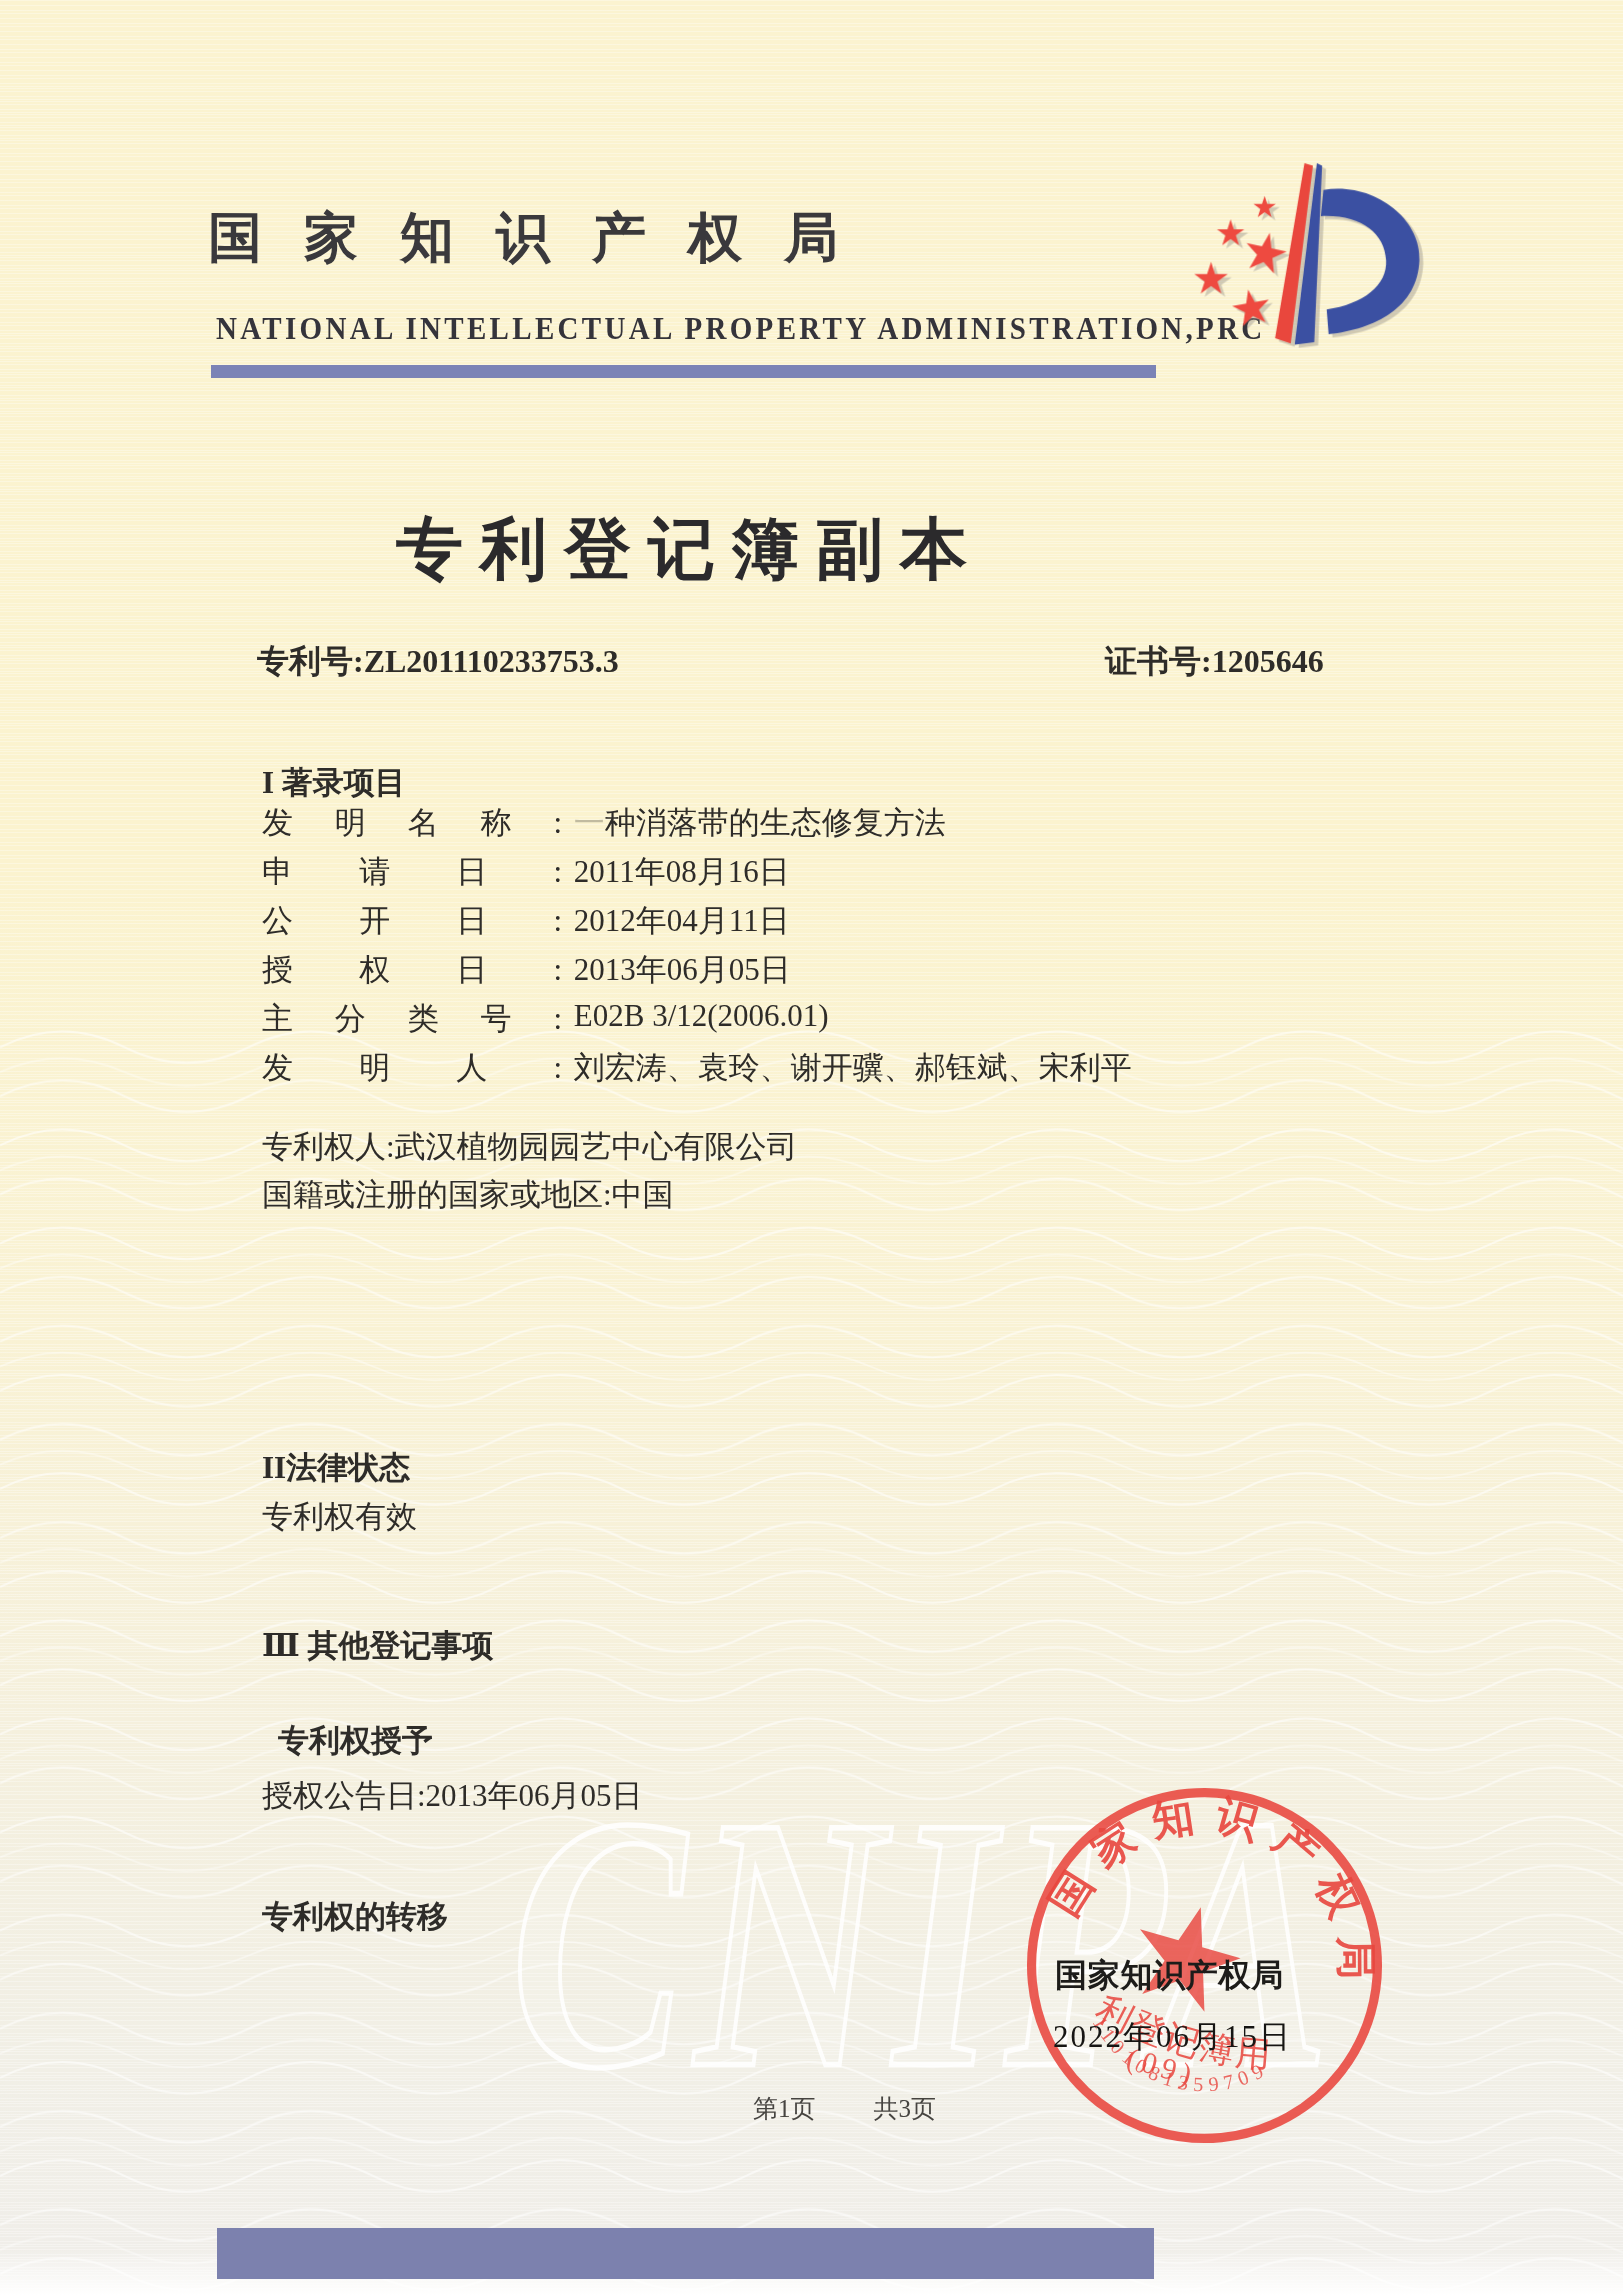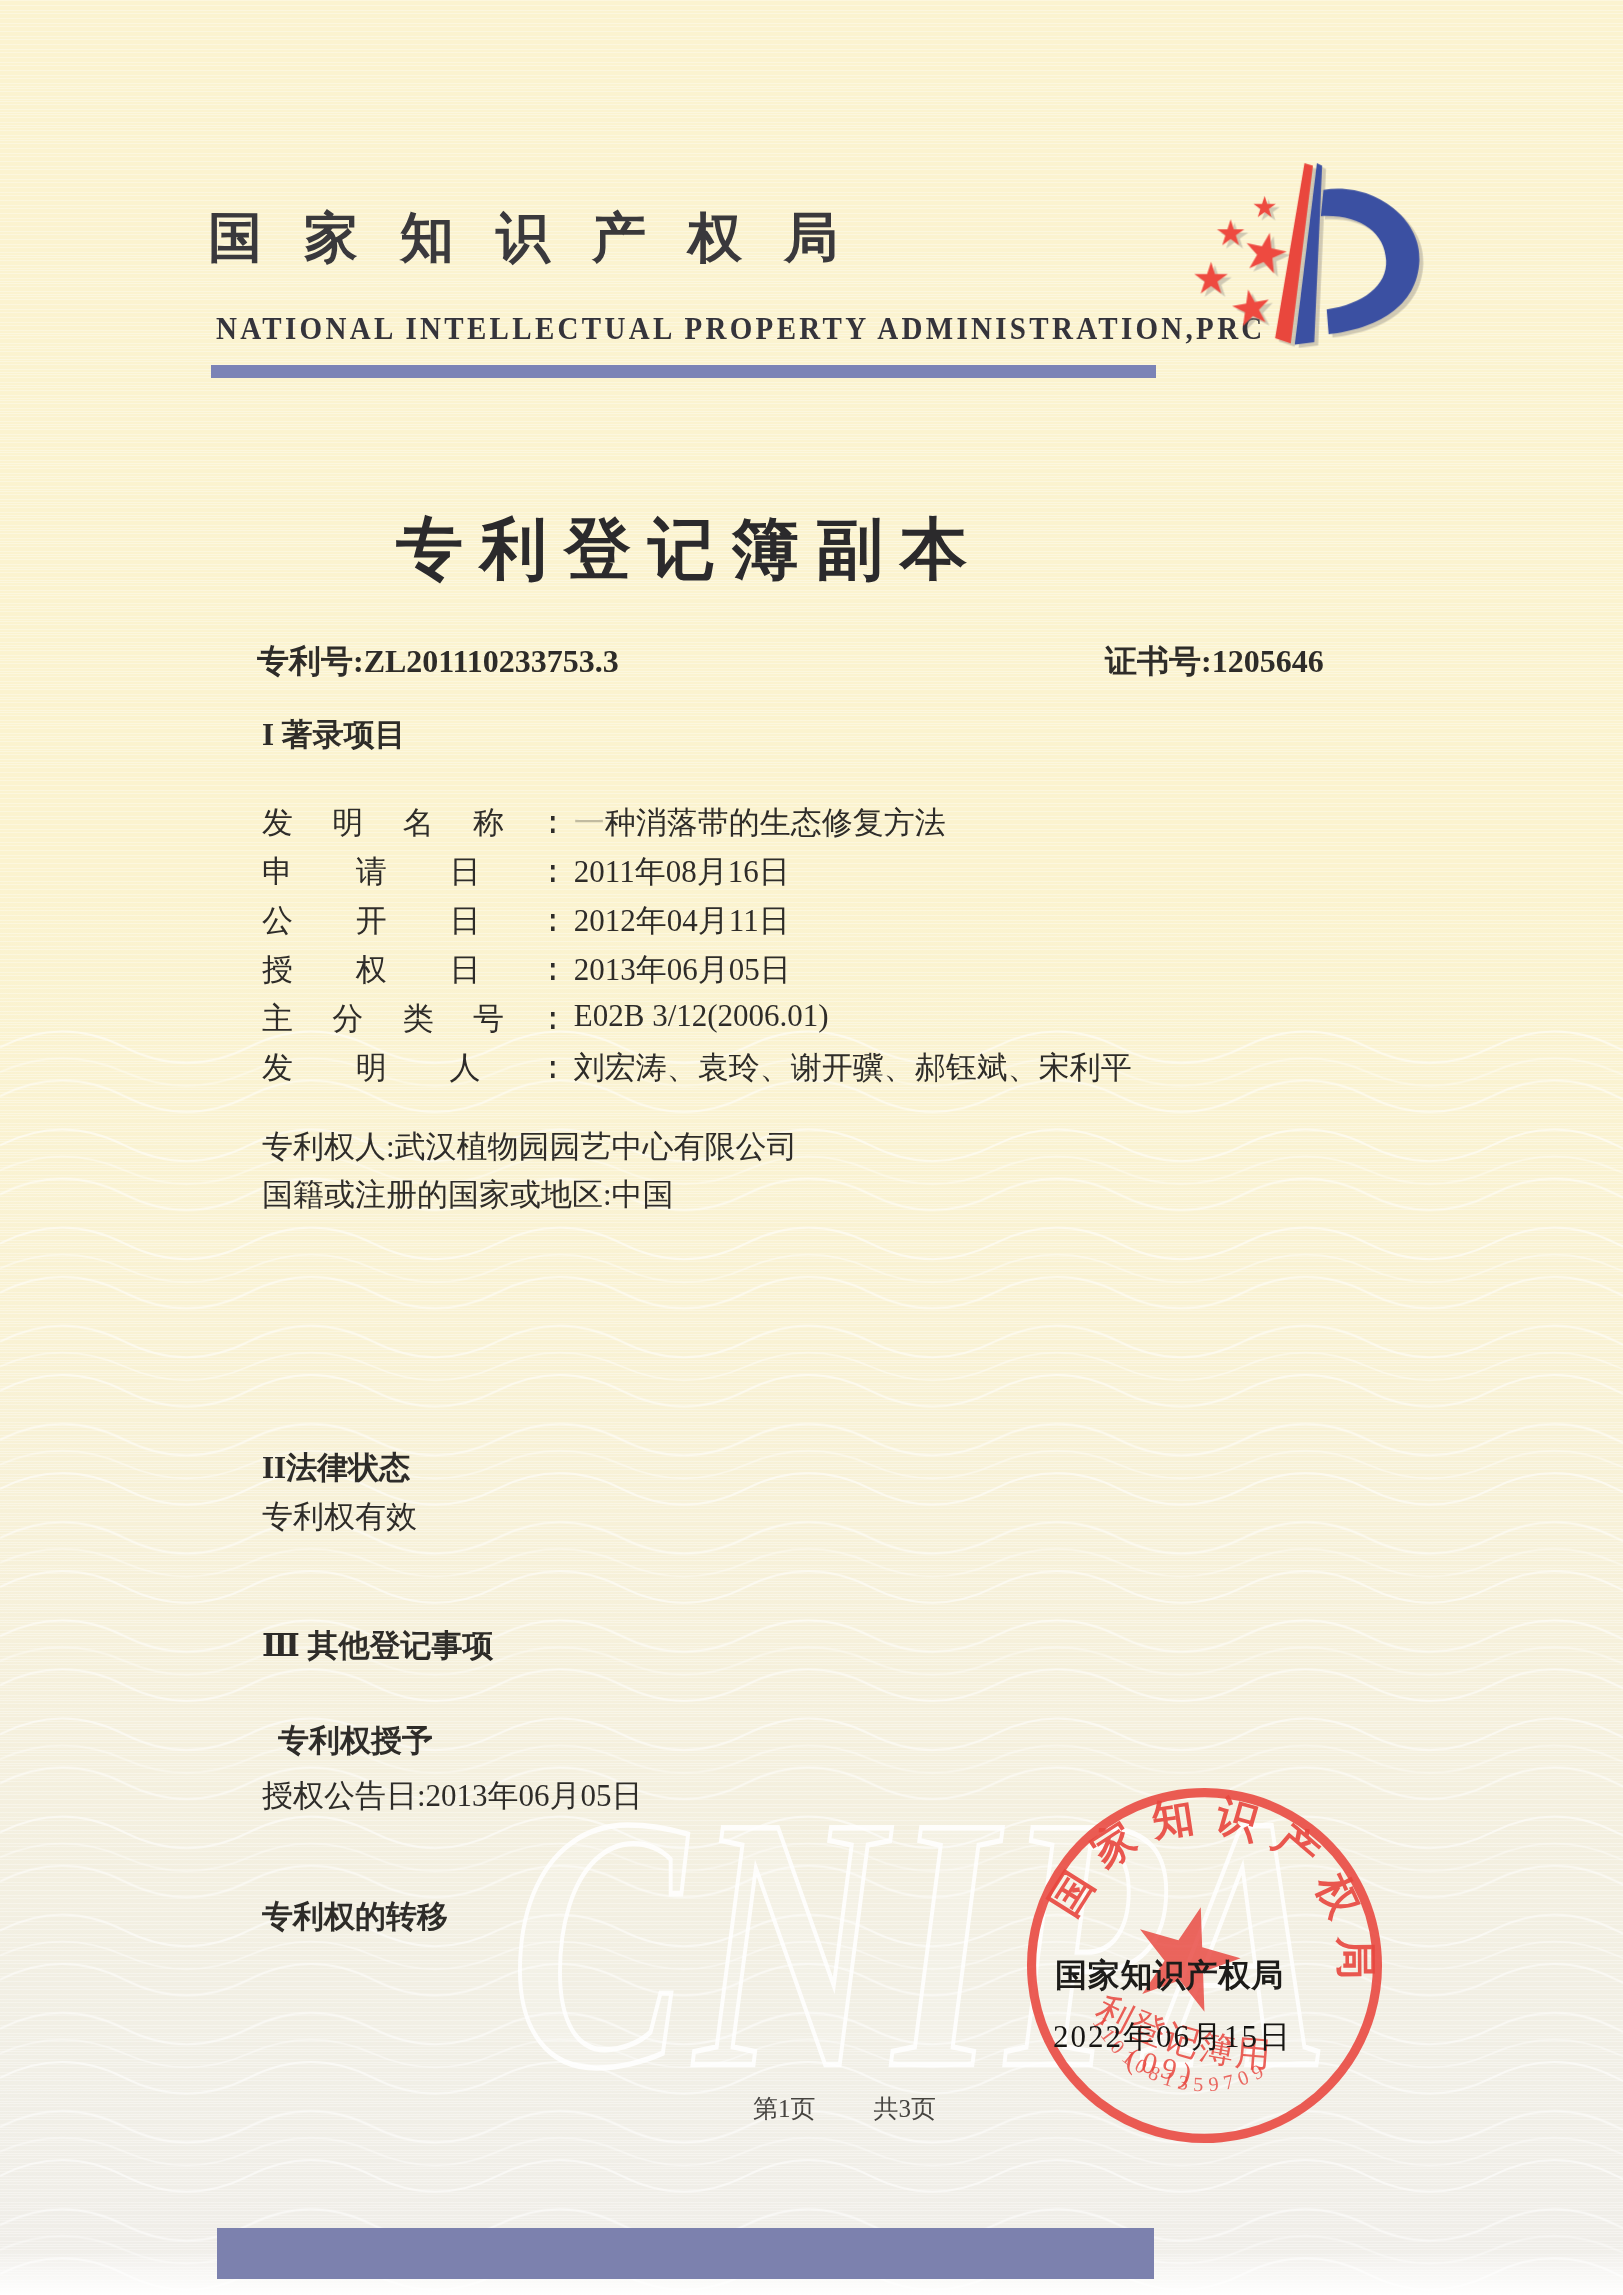--- a/index.html
+++ b/index.html
@@ -26,24 +26,24 @@
   .logo-svg{left:1178px; top:154px;}
 
   .doc-title{left:0; top:504px; width:1363px; text-align:center; font-size:67px; font-weight:bold; letter-spacing:17px; text-indent:17px; color:#2b2a2c; white-space:nowrap;}
 
   .idrow-left{left:257px; top:640px; font-size:32px; font-weight:bold; white-space:nowrap;}
   .idrow-right{left:1105px; top:640px; font-size:32px; font-weight:bold; white-space:nowrap;text-align:center;}
 
   .sec-h{font-size:31px; font-weight:bold; white-space:nowrap;}
   .body-t{font-size:31px; white-space:nowrap;}
 
-  .s1-h{left:262px; top:714px;text-align:right;}
+  .s1-h{left:262px; top:762px;text-align:right;}
   .fields{left:262px; top:802px;}
   .frow{height:49px; font-size:31px; white-space:nowrap;}
-  .flabel{display:inline-block; width:300px; text-align:justify; text-align-last:justify; vertical-align:top;font-family:Liberation Mono, monospace;}
+  .flabel{display:inline-block; width:300px; text-align:justify; text-align-last:justify; vertical-align:top;}
   .fval{margin-left:11.8px;}
   .faint{opacity:.28;}
 
   .pat-block{left:262px; top:1123px; font-size:31px; line-height:48px; white-space:nowrap;}
 
   .s2-h{left:262px; top:1447px;}
   .s2-status{left:262px; top:1496px;}
   .s3-h{left:262px; top:1625px;}
   .s3-grant{left:262px; top:1720px;margin-left:16px;}
   .s3-grantdate{left:262px; top:1775px;}

